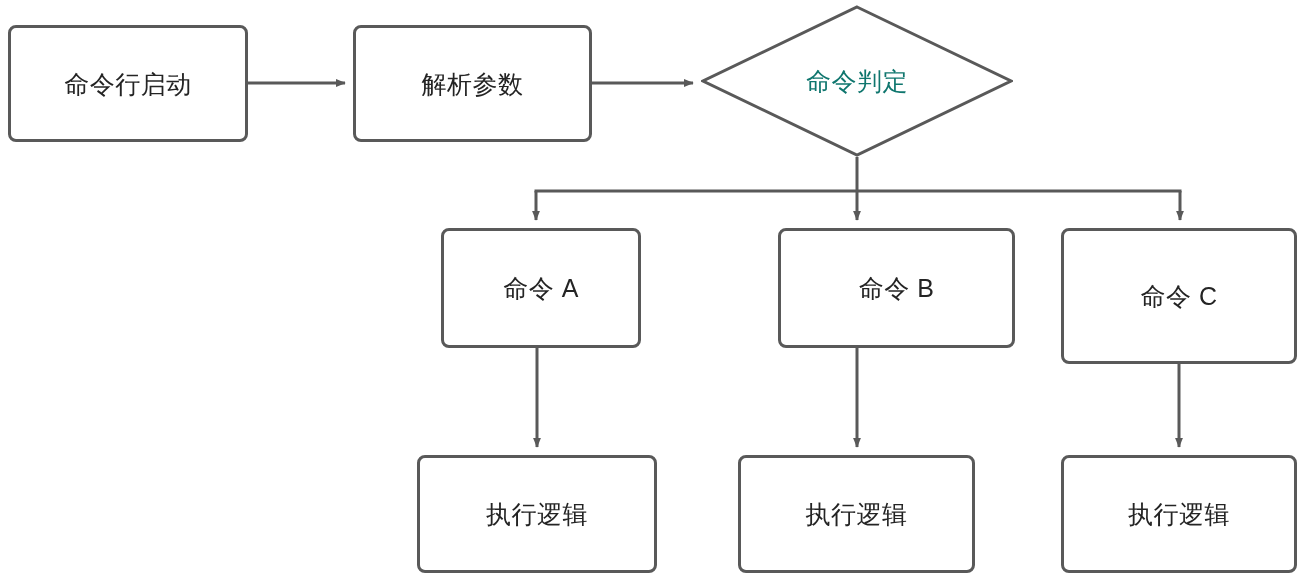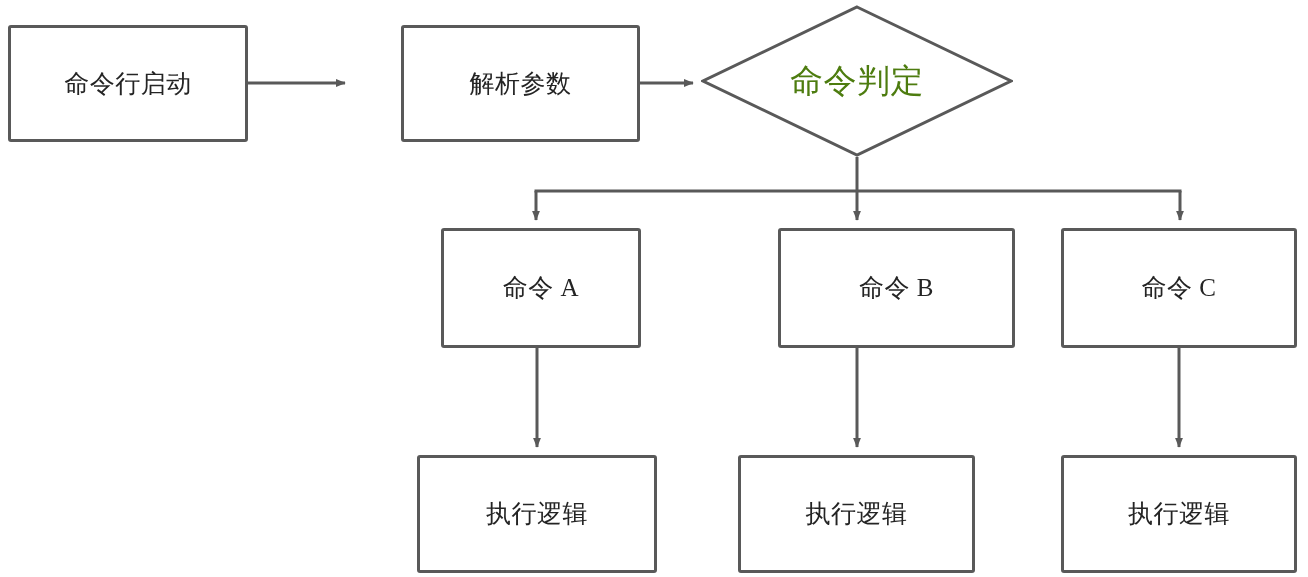--- a/index.html
+++ b/index.html
@@ -33,32 +33,31 @@
     justify-content: center;
     background: #ffffff;
     color: #242424;
     font-size: 25px;
     letter-spacing: 0.5px;
     line-height: 1.2;
     white-space: nowrap;
   }
   .node.process {
     border: 3px solid #595959;
-    border-radius: 3px;
-    font-family: Liberation Serif, serif;
+    border-radius: 8px;
   }
   .node.decision {
     border: none;
     background: transparent;
   }
   .diamond-label {
     position: relative;
     z-index: 2;
-    color: #4d7c0f;
-    font-size: 33px;
+    color: #0f766e;
+    font-size: 25px;
     white-space: nowrap;
   }
   .diamond-shape {
     position: absolute;
     left: 0;
     top: 0;
     width: 100%;
     height: 100%;
     z-index: 1;
   }
@@ -113,40 +112,40 @@
 
     <g>
       <path d="M1179,348 L1179,447" stroke="#595959" stroke-width="3" fill="none" marker-end="url(#arrow)"></path>
     </g>
   </svg>
 
   <div class="node process" style="left:8px; top:25px; width:240px; height:117px;">
     <span>命令行启动</span>
   </div>
 
-  <div class="node process" style="left:353px; top:25px; width:239px; height:117px;margin-left:48px;">
+  <div class="node process" style="left:353px; top:25px; width:239px; height:117px;">
     <span>解析参数</span>
   </div>
 
   <div class="node decision" style="left:701px; top:5px; width:312px; height:152px;">
     <svg class="diamond-shape" viewBox="0 0 312 152" preserveAspectRatio="none" xmlns="http://www.w3.org/2000/svg">
       <polygon points="156,2 310,76 156,150 2,76" fill="#ffffff" stroke="#595959" stroke-width="3" vector-effect="non-scaling-stroke"></polygon>
     </svg>
     <span class="diamond-label">命令判定</span>
   </div>
 
   <div class="node process" style="left:417px; top:228px; width:200px; height:120px;margin-left:24px;">
     <span>命令 A</span>
   </div>
 
   <div class="node process" style="left:738px; top:228px; width:237px; height:120px;margin-left:40px;">
     <span>命令 B</span>
   </div>
 
-  <div class="node process" style="left:1061px; top:228px; width:236px; height:120px;">
+  <div class="node process" style="left:1061px; top:228px; width:236px; height:136px;">
     <span>命令 C</span>
   </div>
 
   <div class="node process" style="left:417px; top:455px; width:240px; height:118px;">
     <span>执行逻辑</span>
   </div>
 
   <div class="node process" style="left:738px; top:455px; width:237px; height:118px;">
     <span>执行逻辑</span>
   </div>

